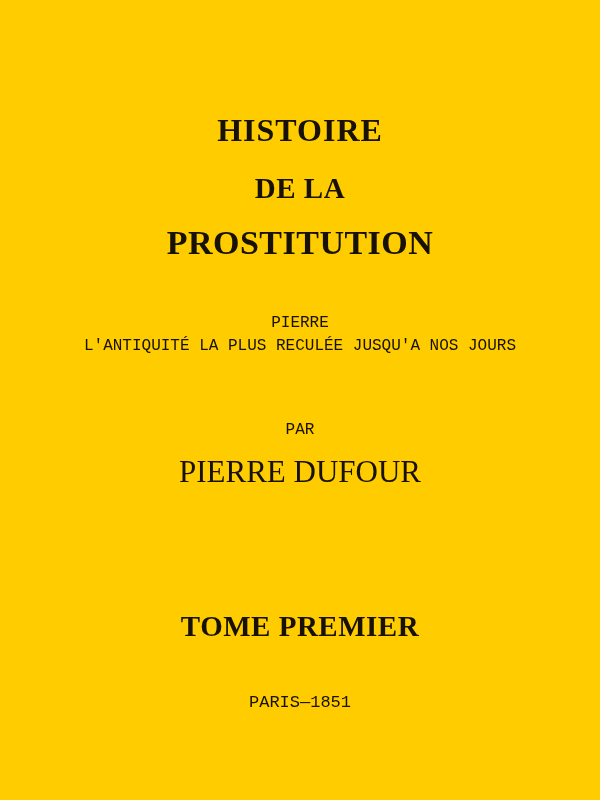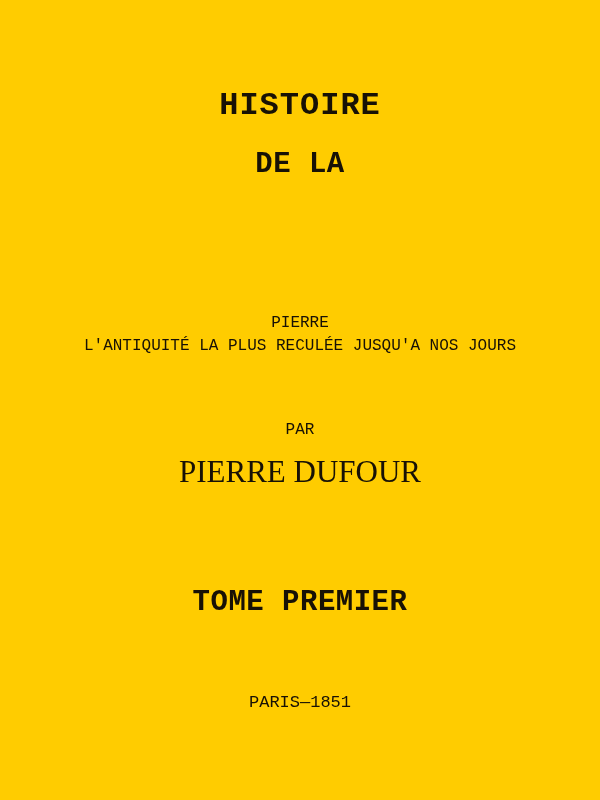--- a/index.html
+++ b/index.html
@@ -18,22 +18,23 @@
     }
     .line {
       position: absolute;
       left: 0;
       width: 100%;
       text-align: center;
       line-height: 1;
       white-space: nowrap;
     }
     .serif-bold {
-      font-family: Liberation Mono, monospace;
+      font-family: Liberation Serif, serif;
       font-weight: bold;
+      margin-top: 24px;
     }
     .serif {
       font-family: "Liberation Serif", serif;
       font-weight: normal;
     }
     .mono {
       font-family: "Liberation Mono", monospace;
       font-weight: normal;
     }
     .title-1       { top: 90px;  font-size: 32px; letter-spacing: 1px; }
@@ -48,20 +49,21 @@
     .imprint       { top: 694px; font-size: 17px; }
   </style>
 </head>
 <body>
 
 <div class="cover">
   <div class="line serif-bold title-1">HISTOIRE</div>
 
   <div class="line serif-bold title-2">DE LA</div>
 
+  <div class="line serif-bold title-3">PROSTITUTION</div>
 
 
   <div class="line mono subtitle-2">PIERRE</div>
 
   <div class="line mono subtitle-3">L'ANTIQUITÉ LA PLUS RECULÉE JUSQU'A NOS JOURS</div>
 
   <div class="line mono byline-label">PAR</div>
 
   <div class="line serif author">PIERRE DUFOUR</div>
 

